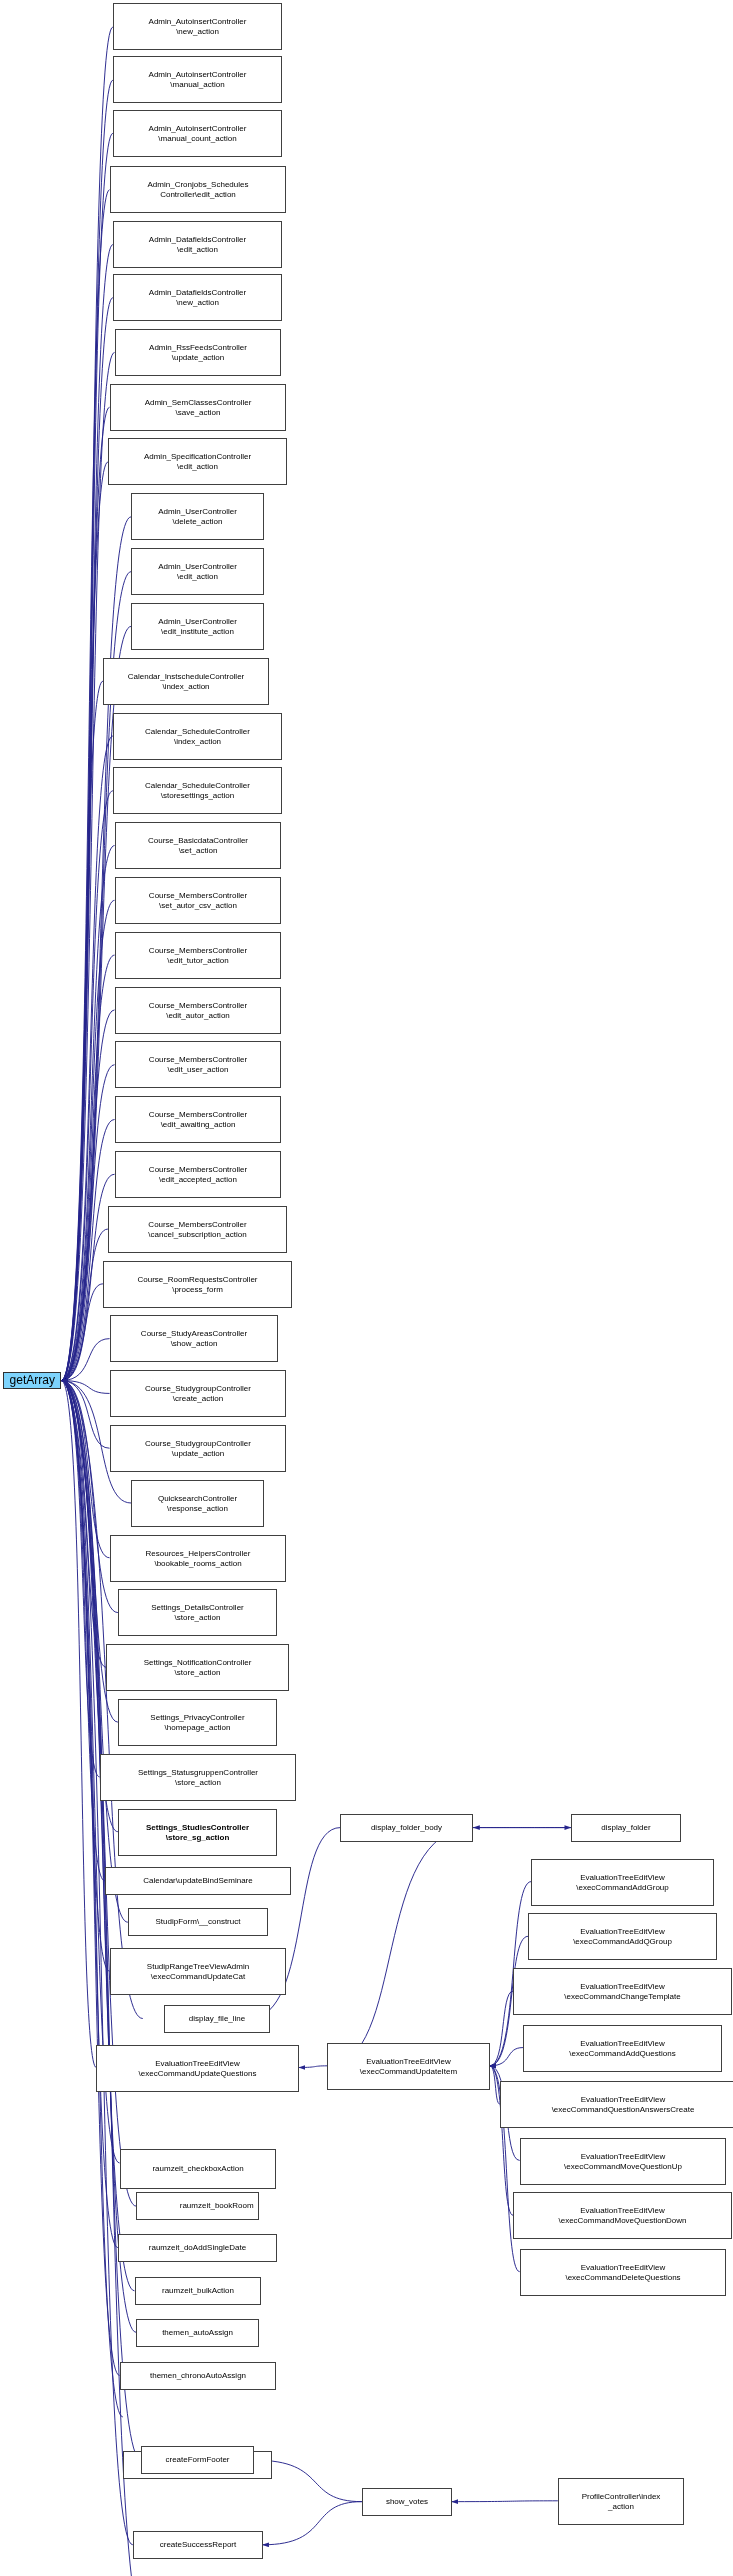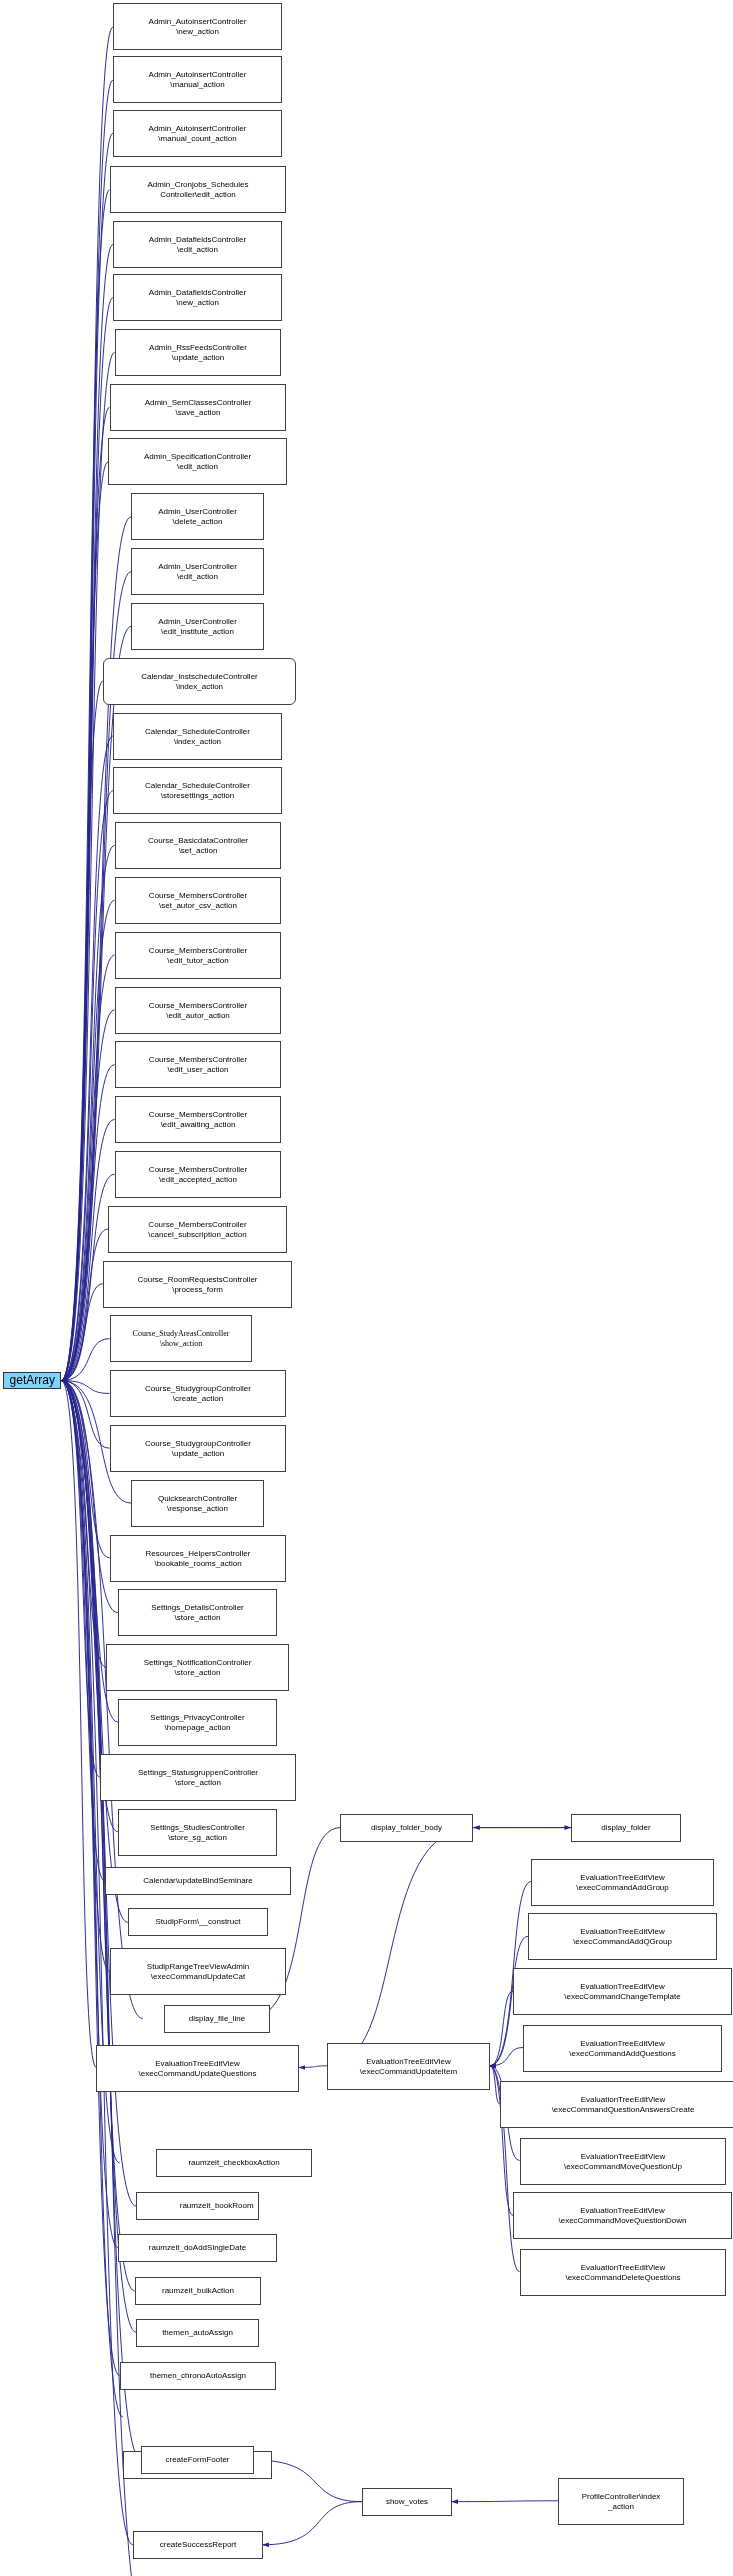--- a/index.html
+++ b/index.html
@@ -110,21 +110,21 @@
       <div class="node" style="left: 110px; top: 384px; width: 176px; height: 47px;"><span class="lbl">Admin_SemClassesController
 \save_action</span></div>
       <div class="node" style="left: 108px; top: 438px; width: 179px; height: 47px;"><span class="lbl">Admin_SpecificationController
 \edit_action</span></div>
       <div class="node" style="left: 131px; top: 493px; width: 133px; height: 47px;"><span class="lbl">Admin_UserController
 \delete_action</span></div>
       <div class="node" style="left: 131px; top: 548px; width: 133px; height: 47px;"><span class="lbl">Admin_UserController
 \edit_action</span></div>
       <div class="node" style="left: 131px; top: 603px; width: 133px; height: 47px;"><span class="lbl">Admin_UserController
 \edit_institute_action</span></div>
-      <div class="node" style="left: 103px; top: 658px; width: 193px; height: 47px; border-radius: 6px;"><span class="lbl">Calendar_InstscheduleController
+      <div class="node" style="left: 103px; top: 658px; width: 166px; height: 47px;"><span class="lbl">Calendar_InstscheduleController
 \index_action</span></div>
       <div class="node" style="left: 113px; top: 713px; width: 169px; height: 47px;"><span class="lbl">Calendar_ScheduleController
 \index_action</span></div>
       <div class="node" style="left: 113px; top: 767px; width: 169px; height: 47px;"><span class="lbl">Calendar_ScheduleController
 \storesettings_action</span></div>
       <div class="node" style="left: 115px; top: 822px; width: 166px; height: 47px;"><span class="lbl">Course_BasicdataController
 \set_action</span></div>
       <div class="node" style="left: 115px; top: 877px; width: 166px; height: 47px;"><span class="lbl">Course_MembersController
 \set_autor_csv_action</span></div>
       <div class="node" style="left: 115px; top: 932px; width: 166px; height: 47px;"><span class="lbl">Course_MembersController
@@ -134,48 +134,48 @@
       <div class="node" style="left: 115px; top: 1041px; width: 166px; height: 47px;"><span class="lbl">Course_MembersController
 \edit_user_action</span></div>
       <div class="node" style="left: 115px; top: 1096px; width: 166px; height: 47px;"><span class="lbl">Course_MembersController
 \edit_awaiting_action</span></div>
       <div class="node" style="left: 115px; top: 1151px; width: 166px; height: 47px;"><span class="lbl">Course_MembersController
 \edit_accepted_action</span></div>
       <div class="node" style="left: 108px; top: 1206px; width: 179px; height: 47px;"><span class="lbl">Course_MembersController
 \cancel_subscription_action</span></div>
       <div class="node" style="left: 103px; top: 1261px; width: 189px; height: 47px;"><span class="lbl">Course_RoomRequestsController
 \process_form</span></div>
-      <div class="node" style="left: 110px; top: 1315px; width: 142px; height: 47px; font-family: Liberation Serif, serif;"><span class="lbl">Course_StudyAreasController
+      <div class="node" style="left: 110px; top: 1315px; width: 168px; height: 47px;"><span class="lbl">Course_StudyAreasController
 \show_action</span></div>
       <div class="node" style="left: 110px; top: 1370px; width: 176px; height: 47px;"><span class="lbl">Course_StudygroupController
 \create_action</span></div>
       <div class="node" style="left: 110px; top: 1425px; width: 176px; height: 47px;"><span class="lbl">Course_StudygroupController
 \update_action</span></div>
       <div class="node" style="left: 131px; top: 1480px; width: 133px; height: 47px;"><span class="lbl">QuicksearchController
 \response_action</span></div>
       <div class="node" style="left: 110px; top: 1535px; width: 176px; height: 47px;"><span class="lbl">Resources_HelpersController
 \bookable_rooms_action</span></div>
       <div class="node" style="left: 118px; top: 1589px; width: 159px; height: 47px;"><span class="lbl">Settings_DetailsController
 \store_action</span></div>
       <div class="node" style="left: 106px; top: 1644px; width: 183px; height: 47px;"><span class="lbl">Settings_NotificationController
 \store_action</span></div>
       <div class="node" style="left: 118px; top: 1699px; width: 159px; height: 47px;"><span class="lbl">Settings_PrivacyController
 \homepage_action</span></div>
       <div class="node" style="left: 100px; top: 1754px; width: 196px; height: 47px;"><span class="lbl">Settings_StatusgruppenController
 \store_action</span></div>
-      <div class="node" style="left: 118px; top: 1809px; width: 159px; height: 47px;"><span class="lbl">Settings_StudiesController
+      <div class="node" style="left: 118px; top: 1809px; width: 159px; height: 47px; font-weight: bold;"><span class="lbl">Settings_StudiesController
 \store_sg_action</span></div>
       <div class="node" style="left: 105px; top: 1867px; width: 186px; height: 28px;"><span class="lbl">Calendar\updateBindSeminare</span></div>
       <div class="node" style="left: 128px; top: 1908px; width: 140px; height: 28px;"><span class="lbl">StudipForm\__construct</span></div>
       <div class="node" style="left: 110px; top: 1948px; width: 176px; height: 47px;"><span class="lbl">StudipRangeTreeViewAdmin
 \execCommandUpdateCat</span></div>
       <div class="node" style="left: 143px; top: 2005px; width: 106px; height: 28px; margin-left: 21px;"><span class="lbl">display_file_line</span></div>
       <div class="node" style="left: 96px; top: 2045px; width: 203px; height: 47px;"><span class="lbl">EvaluationTreeEditView
 \execCommandUpdateQuestions</span></div>
-      <div class="node" style="left: 120px; top: 2149px; width: 156px; height: 28px; margin-left: 36px;"><span class="lbl">raumzeit_checkboxAction</span></div>
+      <div class="node" style="left: 120px; top: 2149px; width: 156px; height: 40px;"><span class="lbl">raumzeit_checkboxAction</span></div>
       <div class="node" style="left: 136px; top: 2192px; width: 123px; height: 28px; padding-left: 40px;"><span class="lbl">raumzeit_bookRoom</span></div>
       <div class="node" style="left: 118px; top: 2234px; width: 159px; height: 28px;"><span class="lbl">raumzeit_doAddSingleDate</span></div>
       <div class="node" style="left: 135px; top: 2277px; width: 126px; height: 28px;"><span class="lbl">raumzeit_bulkAction</span></div>
       <div class="node" style="left: 136px; top: 2319px; width: 123px; height: 28px;"><span class="lbl">themen_autoAssign</span></div>
       <div class="node" style="left: 120px; top: 2362px; width: 156px; height: 28px;"><span class="lbl">themen_chronoAutoAssign</span></div>
       <div class="node" style="left: 123px; top: 2403px; width: 149px; height: 28px; margin-top: 48px;"><span class="lbl">themen_checkboxAction</span></div>
       <div class="node" style="left: 141px; top: 2446px; width: 113px; height: 28px;"><span class="lbl">createFormFooter</span></div>
       <div class="node" style="left: 133px; top: 2531px; width: 130px; height: 28px;"><span class="lbl">createSuccessReport</span></div>
       <div class="node" style="left: 340px; top: 1814px; width: 133px; height: 28px;"><span class="lbl">display_folder_body</span></div>
       <div class="node" style="left: 571px; top: 1814px; width: 110px; height: 28px;"><span class="lbl">display_folder</span></div>

